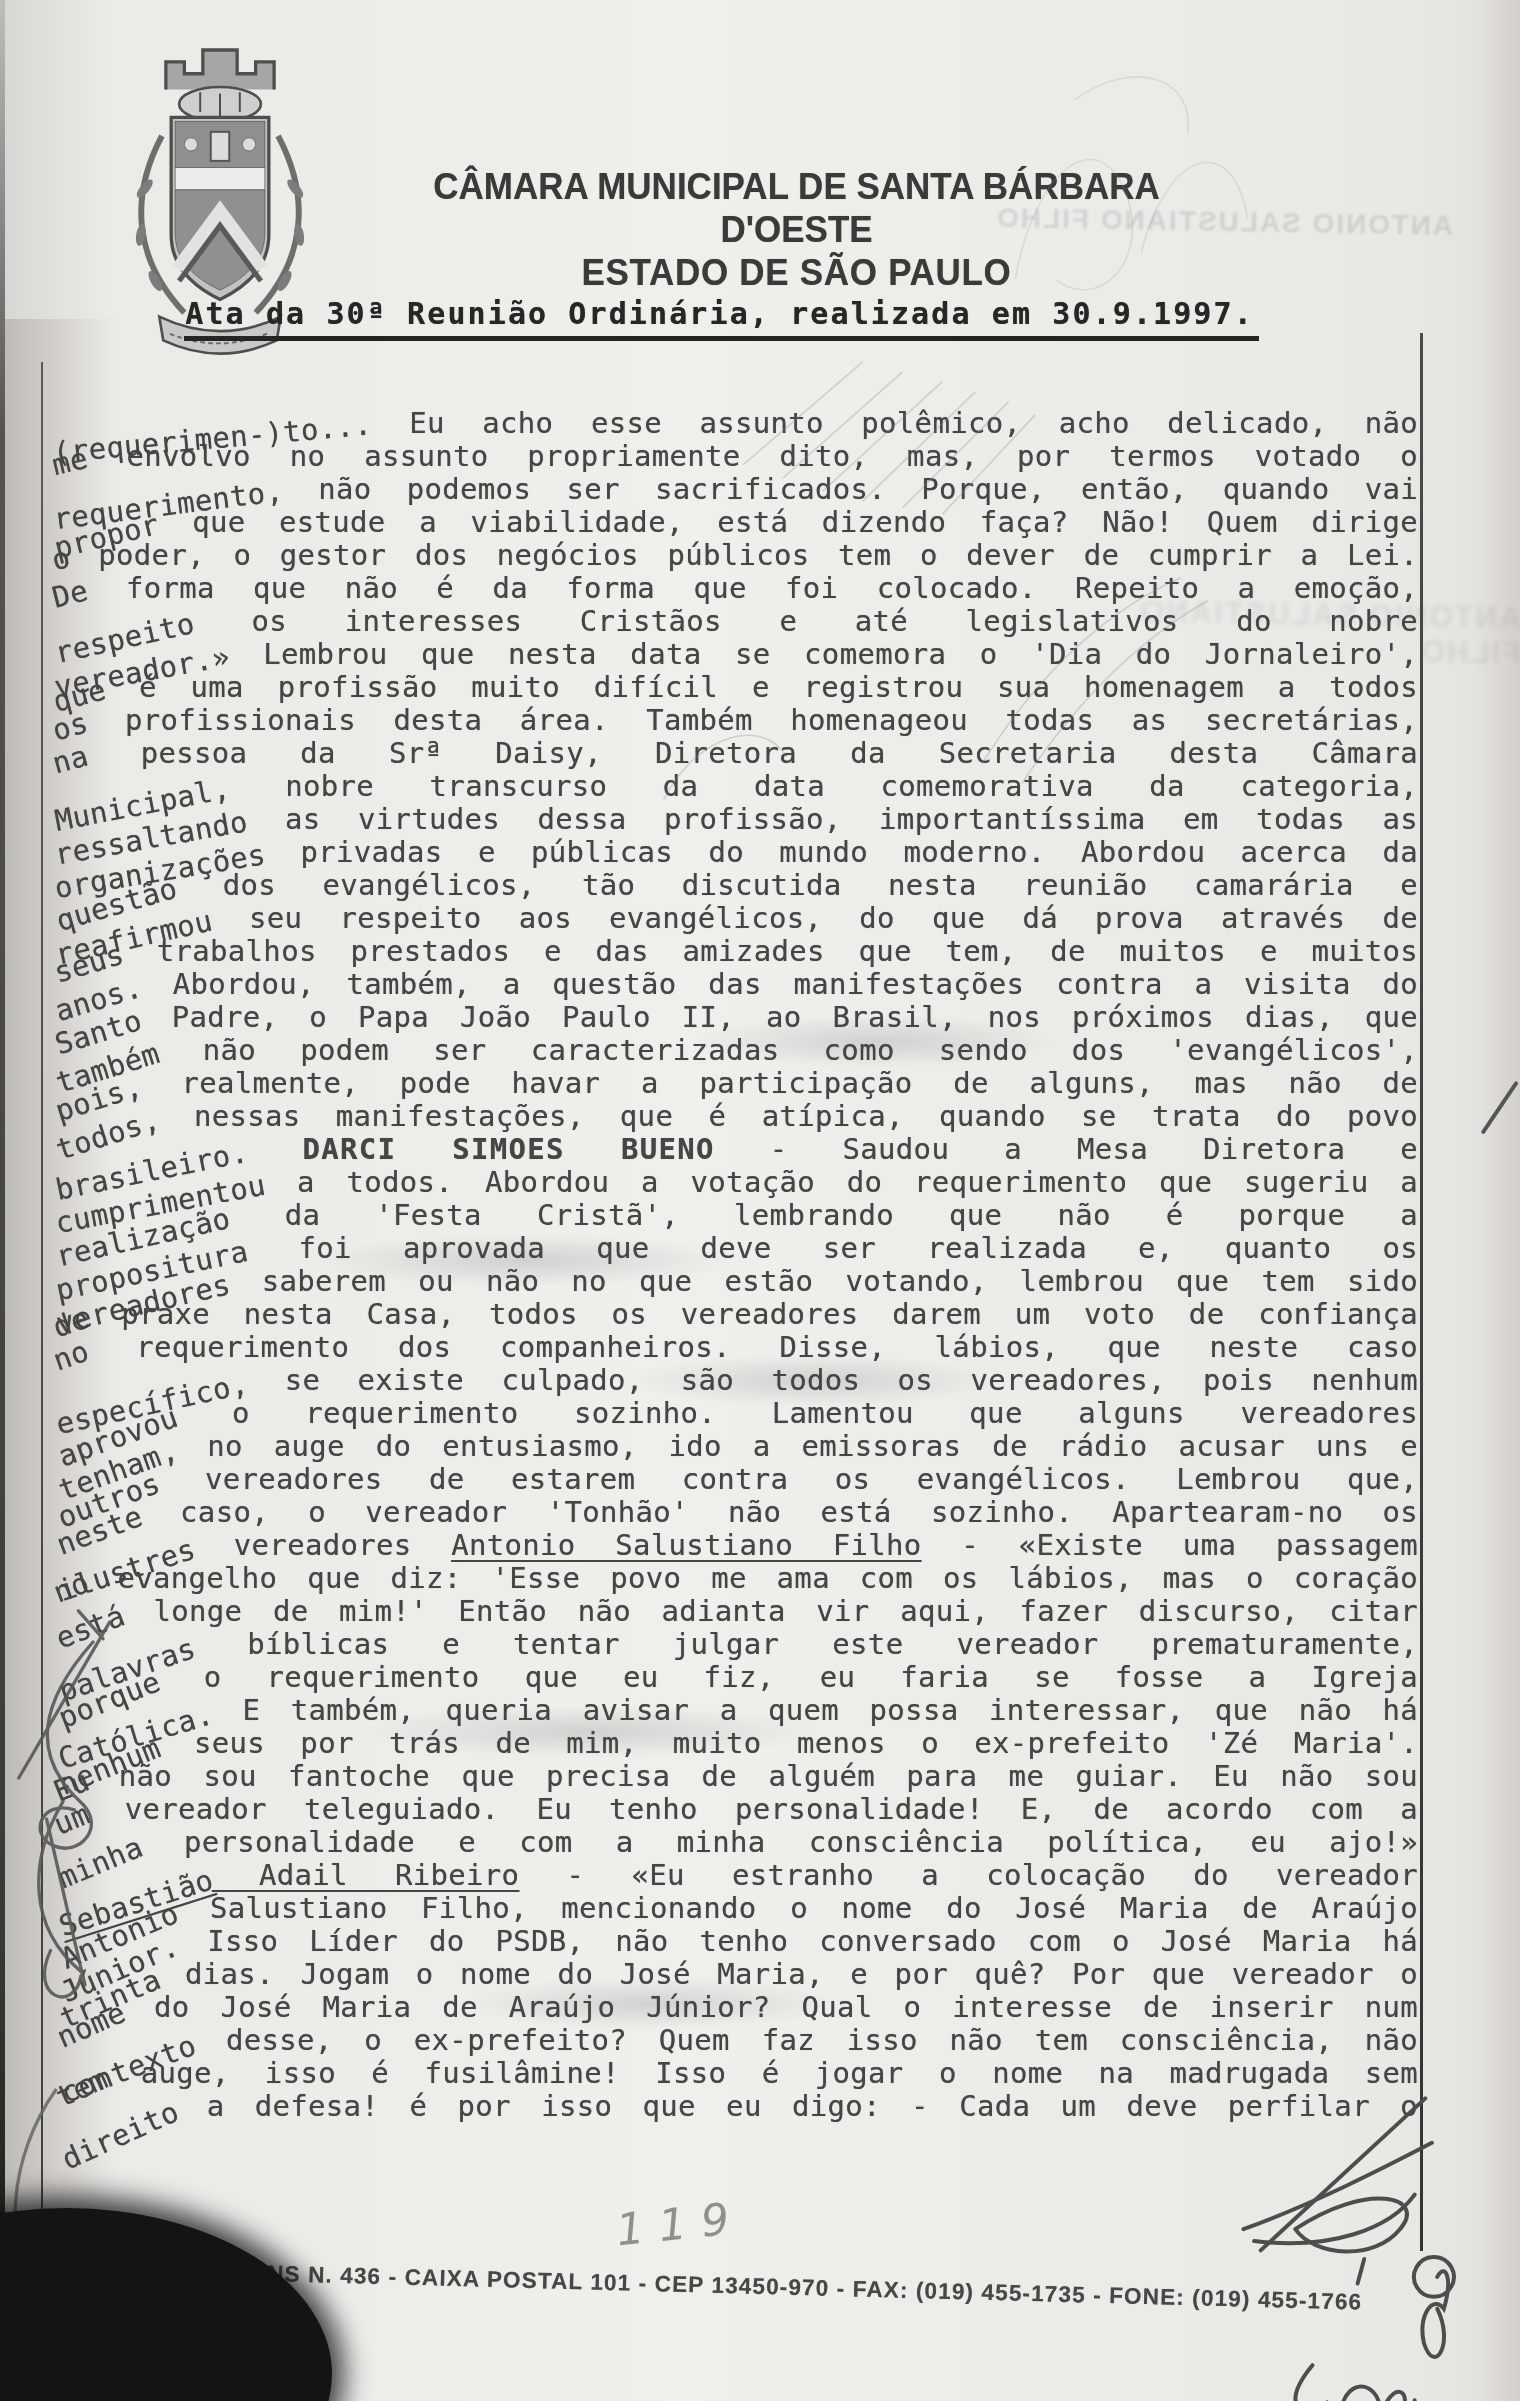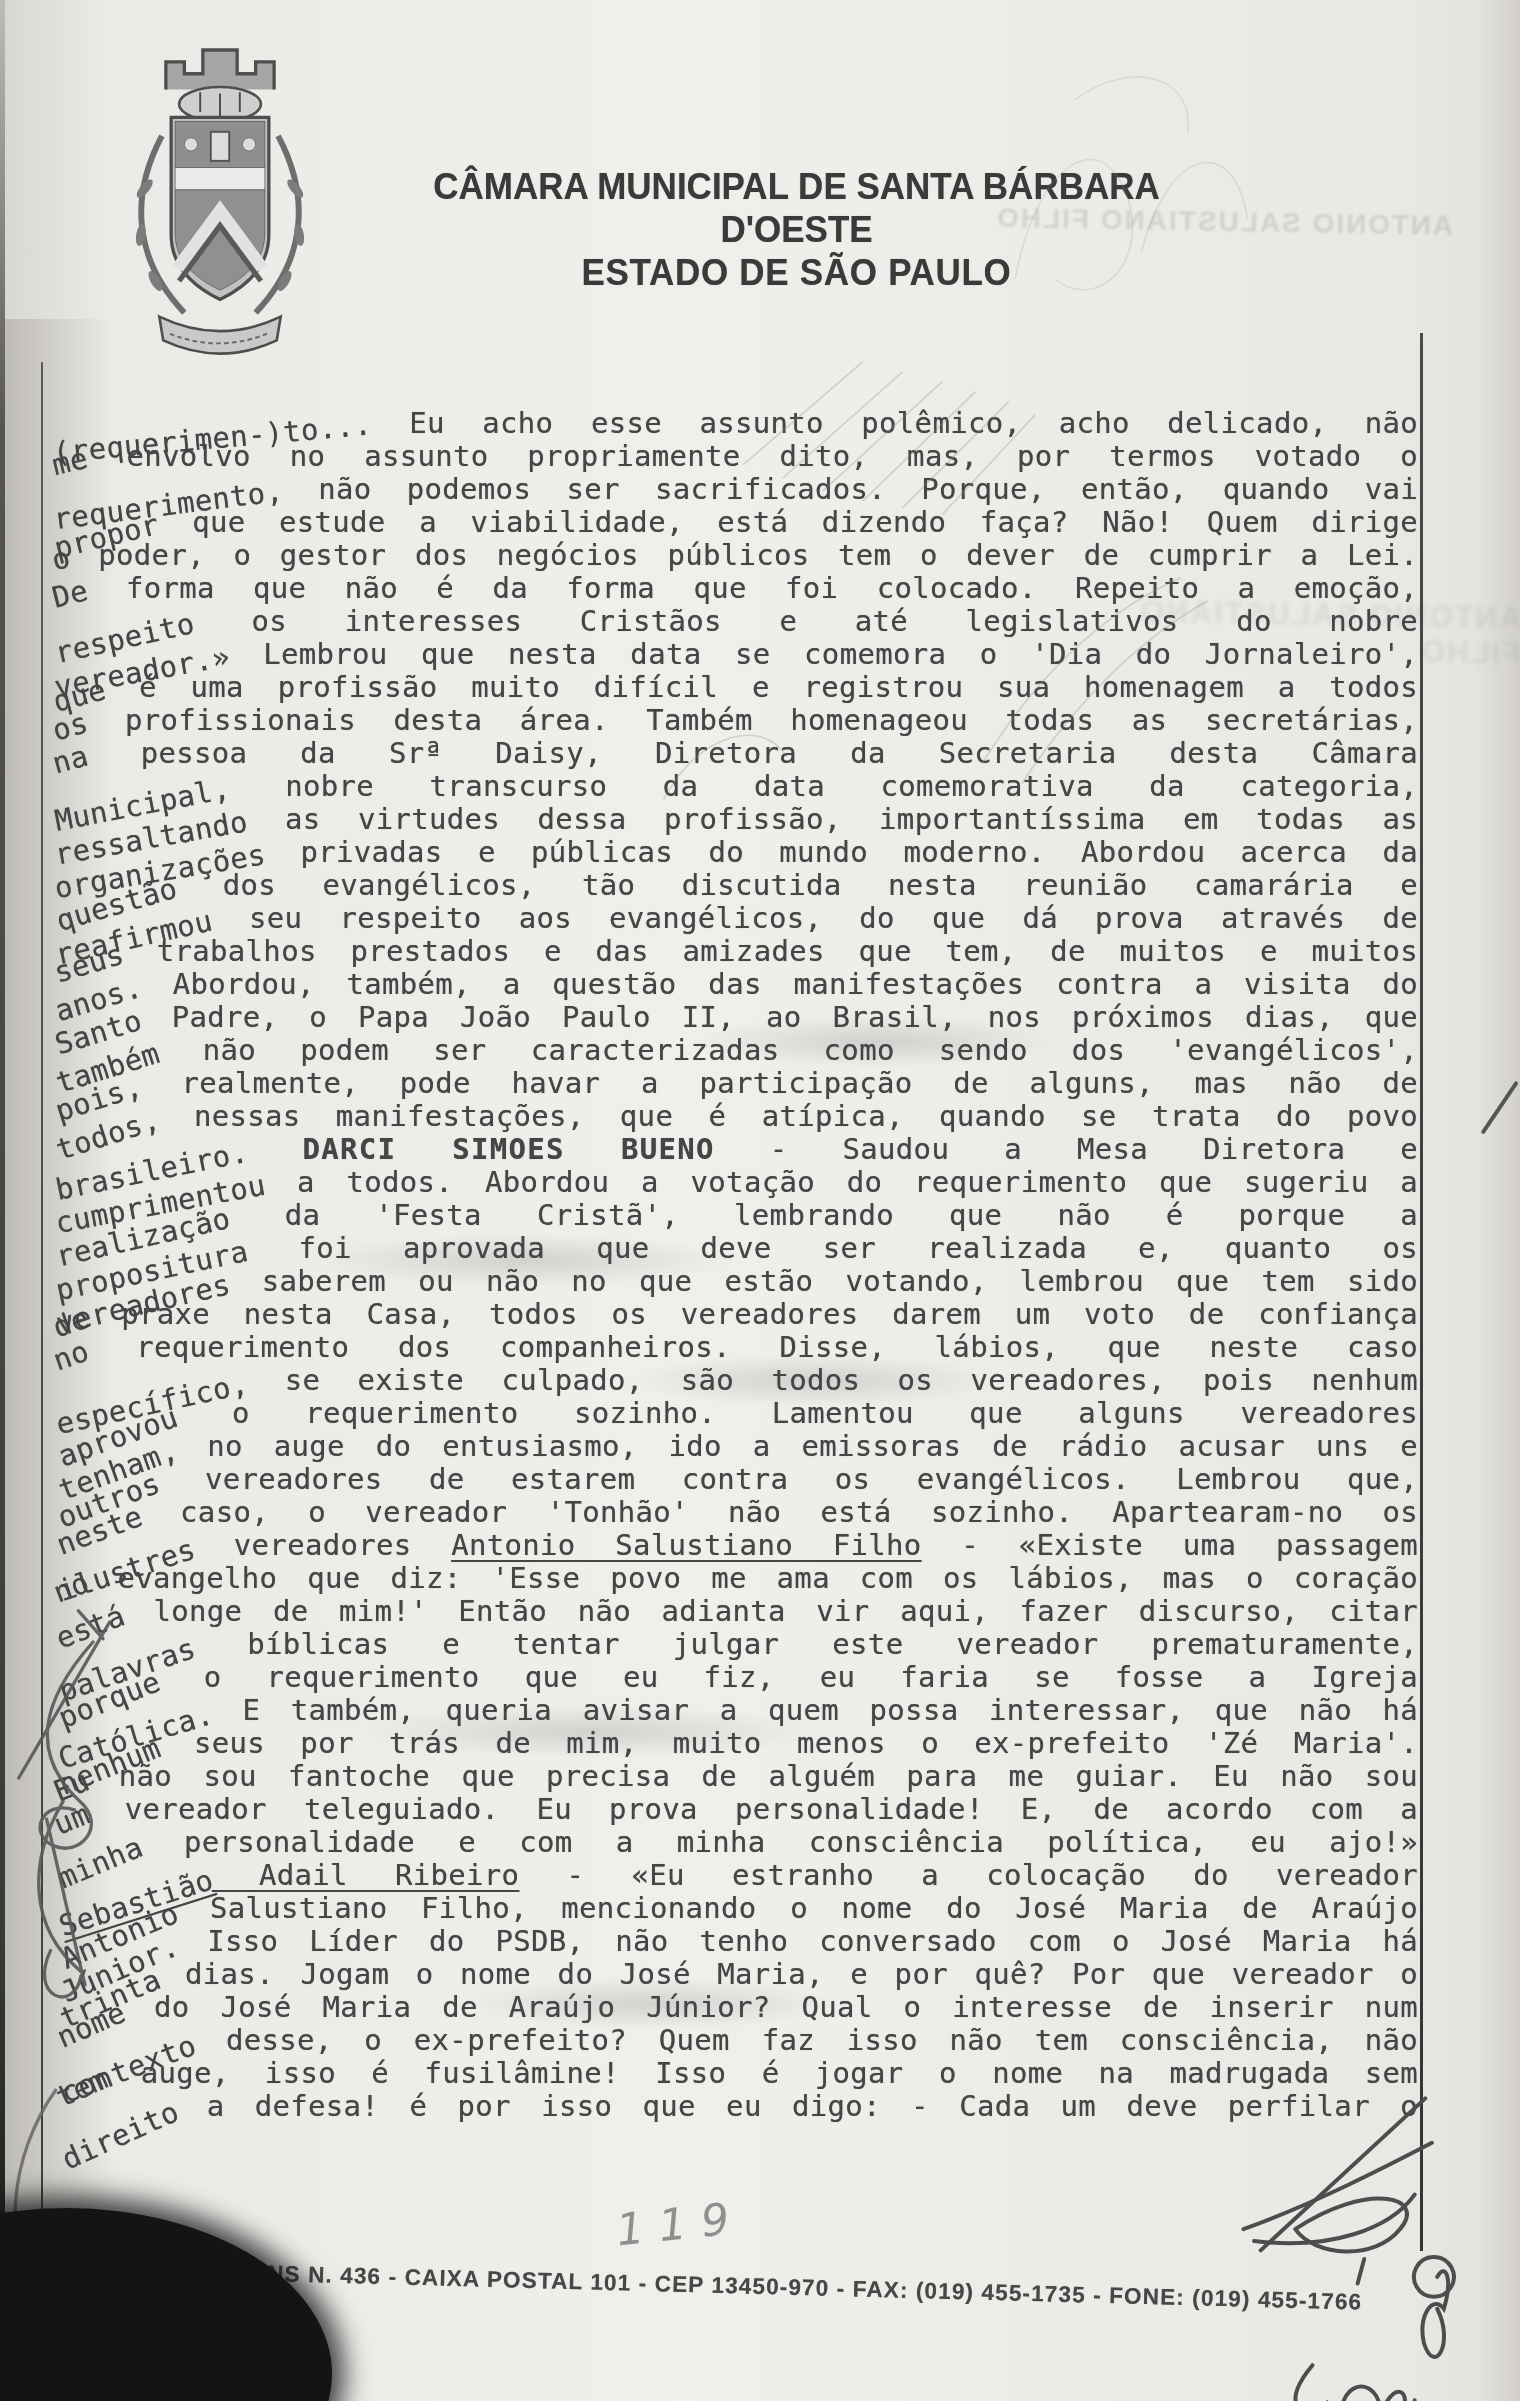--- a/index.html
+++ b/index.html
@@ -90,20 +90,21 @@
       <path d="M58,424 q92,44 184,0 l-6,36 q-86,40 -172,0 Z" fill="#c9c9c9" stroke-width="4"></path>
       <path d="M74,450 q76,30 152,-2" stroke="#6a6a6a" stroke-width="3" stroke-dasharray="7 5"></path>
     </g>
   </svg>
 
   <div class="header-text">
     <div class="org">CÂMARA MUNICIPAL DE SANTA BÁRBARA D'OESTE</div>
     <div class="state">ESTADO DE SÃO PAULO</div>
   </div>
 
+  <div class="doc-title">Ata da 30ª Reunião Ordinária, realizada em 30.9.1997.</div>
 
   <div class="rule left-border"></div>
   <div class="rule right-border"></div>
   <div class="scan-edge"></div>
 
   <div class="body-text">
       <div class="line"><span class="lead" style="transform:rotate(-5.1deg) translateY(1.3px)">(requerimen-)to...</span><span class="rest"> Eu acho esse assunto polêmico, acho delicado, não</span></div>
       <div class="line"><span class="lead" style="transform:rotate(-13.2deg) translateY(1.4px)">me</span><span class="rest"> envolvo no assunto propriamente dito, mas, por termos votado o</span></div>
       <div class="line"><span class="lead" style="transform:rotate(-7.2deg) translateY(1.5px)">requerimento,</span><span class="rest"> não podemos ser sacrificados. Porque, então, quando vai</span></div>
       <div class="line"><span class="lead" style="transform:rotate(-13.7deg) translateY(1.5px)">propor</span><span class="rest"> que estude a viabilidade, está dizendo faça? Não! Quem dirige</span></div>
@@ -138,21 +139,21 @@
       <div class="line"><span class="lead" style="transform:rotate(-20.0deg) translateY(3.1px)">outros</span><span class="rest"> vereadores de estarem contra os evangélicos. Lembrou que,</span></div>
       <div class="line"><span class="lead" style="transform:rotate(-20.3deg) translateY(3.1px)">neste</span><span class="rest"> caso, o vereador 'Tonhão' não está sozinho. Apartearam-no os</span></div>
       <div class="line"><span class="lead" style="transform:rotate(-17.9deg) translateY(3.1px)">ilustres</span><span class="rest"> vereadores <span class="underline">Antonio Salustiano Filho</span> - «Existe uma passagem</span></div>
       <div class="line"><span class="lead" style="transform:rotate(-20.7deg) translateY(3.2px)">no</span><span class="rest"> evangelho que diz: 'Esse povo me ama com os lábios, mas o coração</span></div>
       <div class="line"><span class="lead" style="transform:rotate(-20.9deg) translateY(3.3px)">está</span><span class="rest"> longe de mim!' Então não adianta vir aqui, fazer discurso, citar</span></div>
       <div class="line"><span class="lead" style="transform:rotate(-18.5deg) translateY(3.3px)">palavras</span><span class="rest"> bíblicas e tentar julgar este vereador prematuramente,</span></div>
       <div class="line"><span class="lead" style="transform:rotate(-21.4deg) translateY(3.3px)">porque</span><span class="rest"> o requerimento que eu fiz, eu faria se fosse a Igreja</span></div>
       <div class="line"><span class="lead" style="transform:rotate(-16.8deg) translateY(3.4px)">Católica.</span><span class="rest"> E também, queria avisar a quem possa interessar, que não há</span></div>
       <div class="line"><span class="lead" style="transform:rotate(-21.8deg) translateY(3.5px)">nenhum</span><span class="rest"> seus por trás de mim, muito menos o ex-prefeito 'Zé Maria'.</span></div>
       <div class="line"><span class="lead" style="transform:rotate(-22.0deg) translateY(3.5px)">Eu</span><span class="rest"> não sou fantoche que precisa de alguém para me guiar. Eu não sou</span></div>
-      <div class="line"><span class="lead" style="transform:rotate(-22.2deg) translateY(3.6px)">um</span><span class="rest"> vereador teleguiado. Eu prova personalidade! E, de acordo com a</span></div>
+      <div class="line"><span class="lead" style="transform:rotate(-22.2deg) translateY(3.6px)">um</span><span class="rest"> vereador teleguiado. Eu tenho personalidade! E, de acordo com a</span></div>
       <div class="line"><span class="lead" style="transform:rotate(-22.5deg) translateY(3.6px)">minha</span><span class="rest"> personalidade e com a minha consciência política, eu ajo!»</span></div>
       <div class="line"><span class="lead" style="transform:rotate(-17.6deg) translateY(3.6px)"><span class="underline">Sebastião</span></span><span class="rest"><span class="underline"> Adail Ribeiro</span> - «Eu estranho a colocação do vereador</span></div>
       <div class="line"><span class="lead" style="transform:rotate(-22.9deg) translateY(3.7px)">Antonio</span><span class="rest"> Salustiano Filho, mencionando o nome do José Maria de Araújo</span></div>
       <div class="line"><span class="lead" style="transform:rotate(-23.1deg) translateY(3.8px)">Júnior.</span><span class="rest"> Isso Líder do PSDB, não tenho conversado com o José Maria há</span></div>
       <div class="line"><span class="lead" style="transform:rotate(-23.3deg) translateY(3.8px)">trinta</span><span class="rest"> dias. Jogam o nome do José Maria, e por quê? Por que vereador o</span></div>
       <div class="line"><span class="lead" style="transform:rotate(-23.6deg) translateY(3.8px)">nome</span><span class="rest"> do José Maria de Araújo Júnior? Qual o interesse de inserir num</span></div>
       <div class="line"><span class="lead" style="transform:rotate(-20.8deg) translateY(3.9px)">contexto</span><span class="rest"> desse, o ex-prefeito? Quem faz isso não tem consciência, não</span></div>
       <div class="line"><span class="lead" style="transform:rotate(-24.0deg) translateY(4px)">tem</span><span class="rest"> auge, isso é fusilâmine! Isso é jogar o nome na madrugada sem</span></div>
       <div class="line"><span class="lead" style="transform:rotate(-24.2deg) translateY(4px)">direito</span><span class="rest"> a defesa! é por isso que eu digo: - Cada um deve perfilar o</span></div>
     </div>

